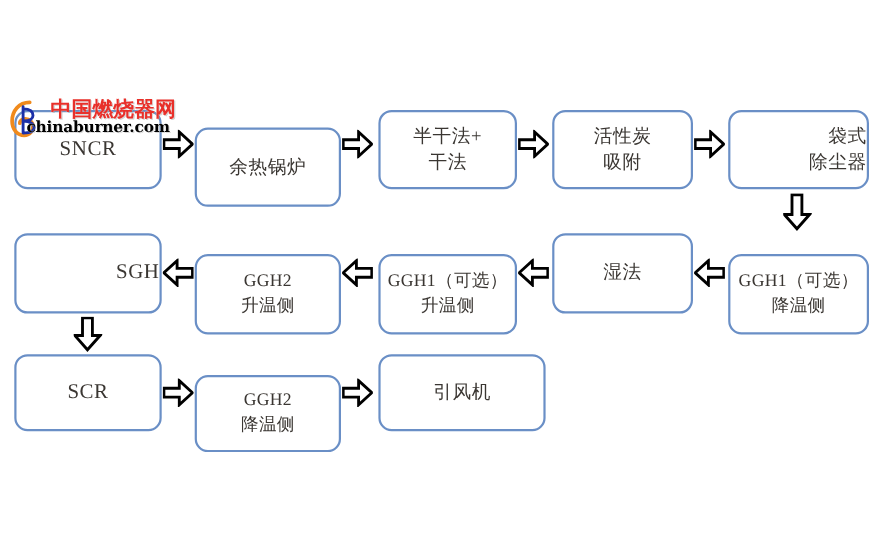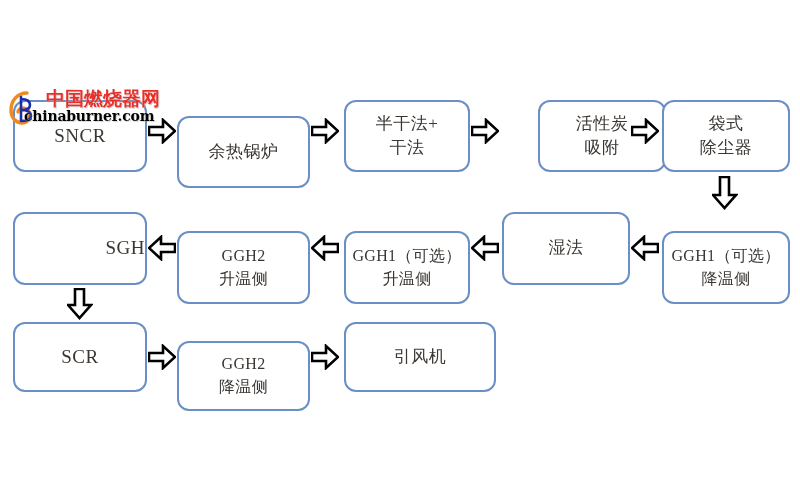--- a/index.html
+++ b/index.html
@@ -96,32 +96,32 @@
     <span class="ln">半干法+</span>
     <span class="ln">干法</span>
   </div>
 
   <div class="arrow" style="left:471px;top:118px;width:28px;height:26px;">
     <svg width="28" height="26" viewBox="0 0 28 26">
       <polygon points="1,9 15,9 15,2 27,13 15,24 15,17 1,17" fill="#ffffff" stroke="#000000" stroke-width="2.6" stroke-linejoin="miter"></polygon>
     </svg>
   </div>
 
-  <div class="node cn" style="left:502px;top:100px;width:128px;height:72px;margin-left:36px;">
+  <div class="node cn" style="left:502px;top:100px;width:128px;height:72px;">
     <span class="ln">活性炭</span>
     <span class="ln">吸附</span>
   </div>
 
   <div class="arrow" style="left:631px;top:118px;width:28px;height:26px;">
     <svg width="28" height="26" viewBox="0 0 28 26">
       <polygon points="1,9 15,9 15,2 27,13 15,24 15,17 1,17" fill="#ffffff" stroke="#000000" stroke-width="2.6" stroke-linejoin="miter"></polygon>
     </svg>
   </div>
 
-  <div class="node cn" style="left:662px;top:100px;width:128px;height:72px;">
+  <div class="node cn" style="left:662px;top:100px;width:128px;height:72px;align-items:flex-end;">
     <span class="ln">袋式</span>
     <span class="ln">除尘器</span>
   </div>
 
   <div class="arrow" style="left:712px;top:176px;width:26px;height:34px;">
     <svg width="26" height="34" viewBox="0 0 26 34">
       <polygon points="8,1 17,1 17,19 24,19 12.5,32 1,19 8,19" fill="#ffffff" stroke="#000000" stroke-width="2.6" stroke-linejoin="miter"></polygon>
     </svg>
   </div>
 

